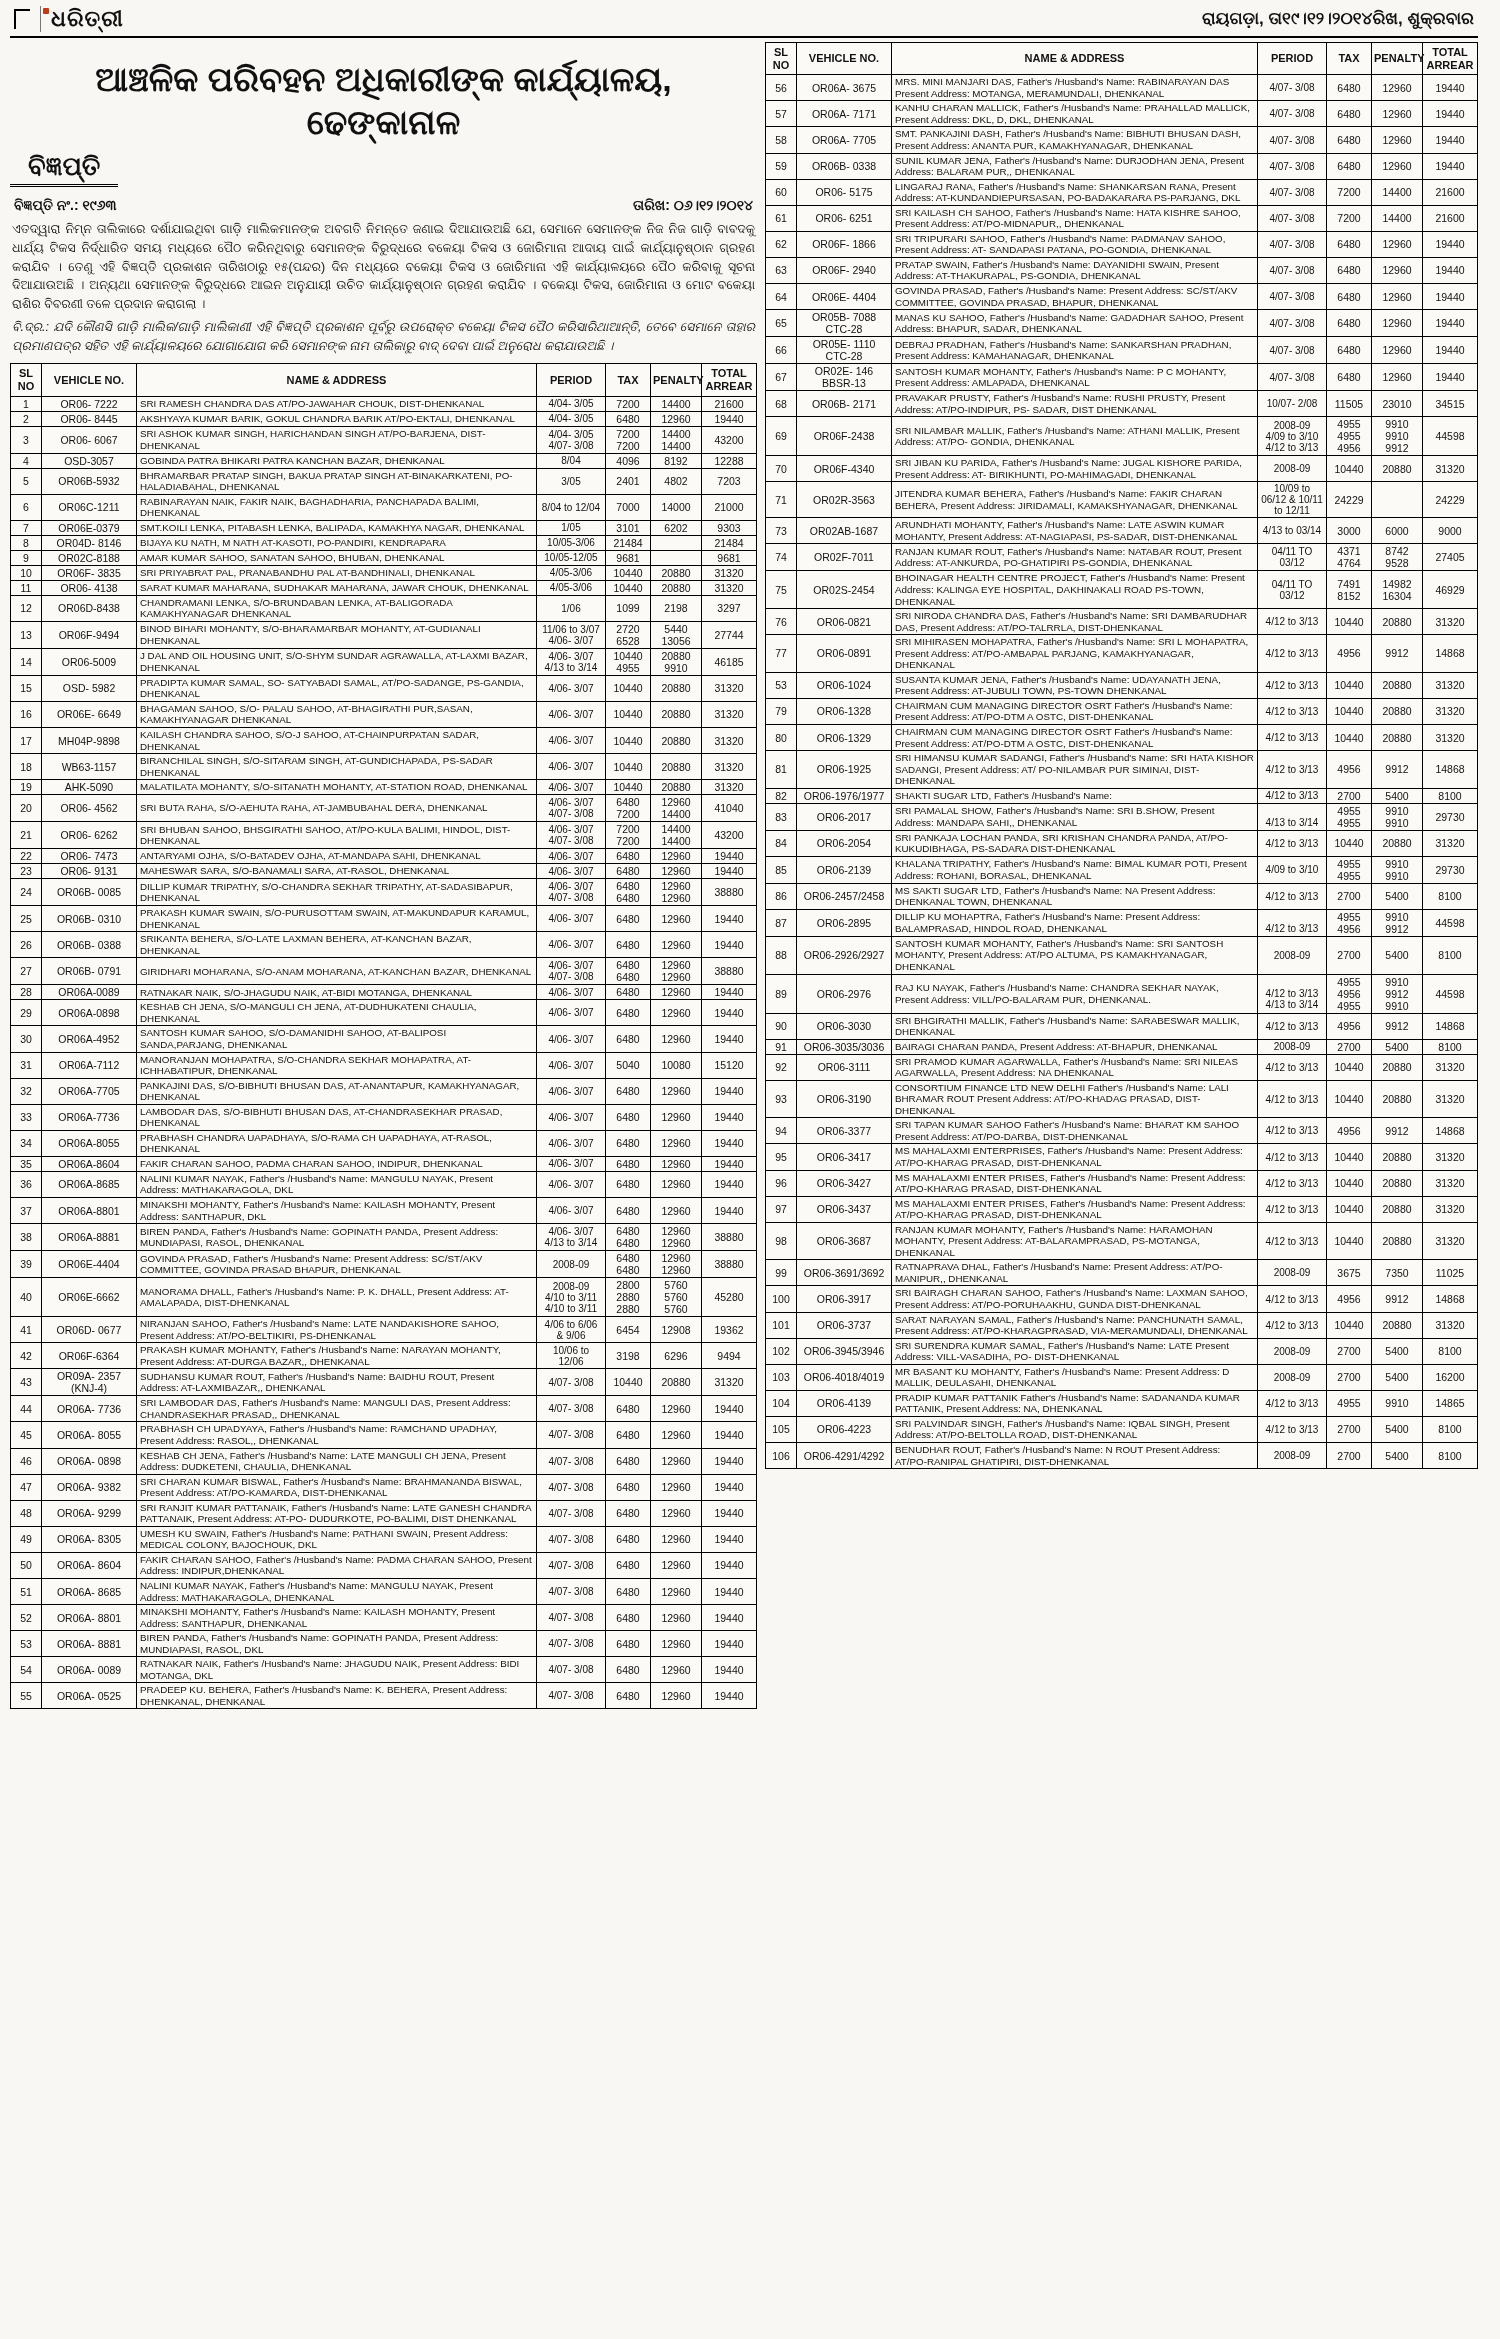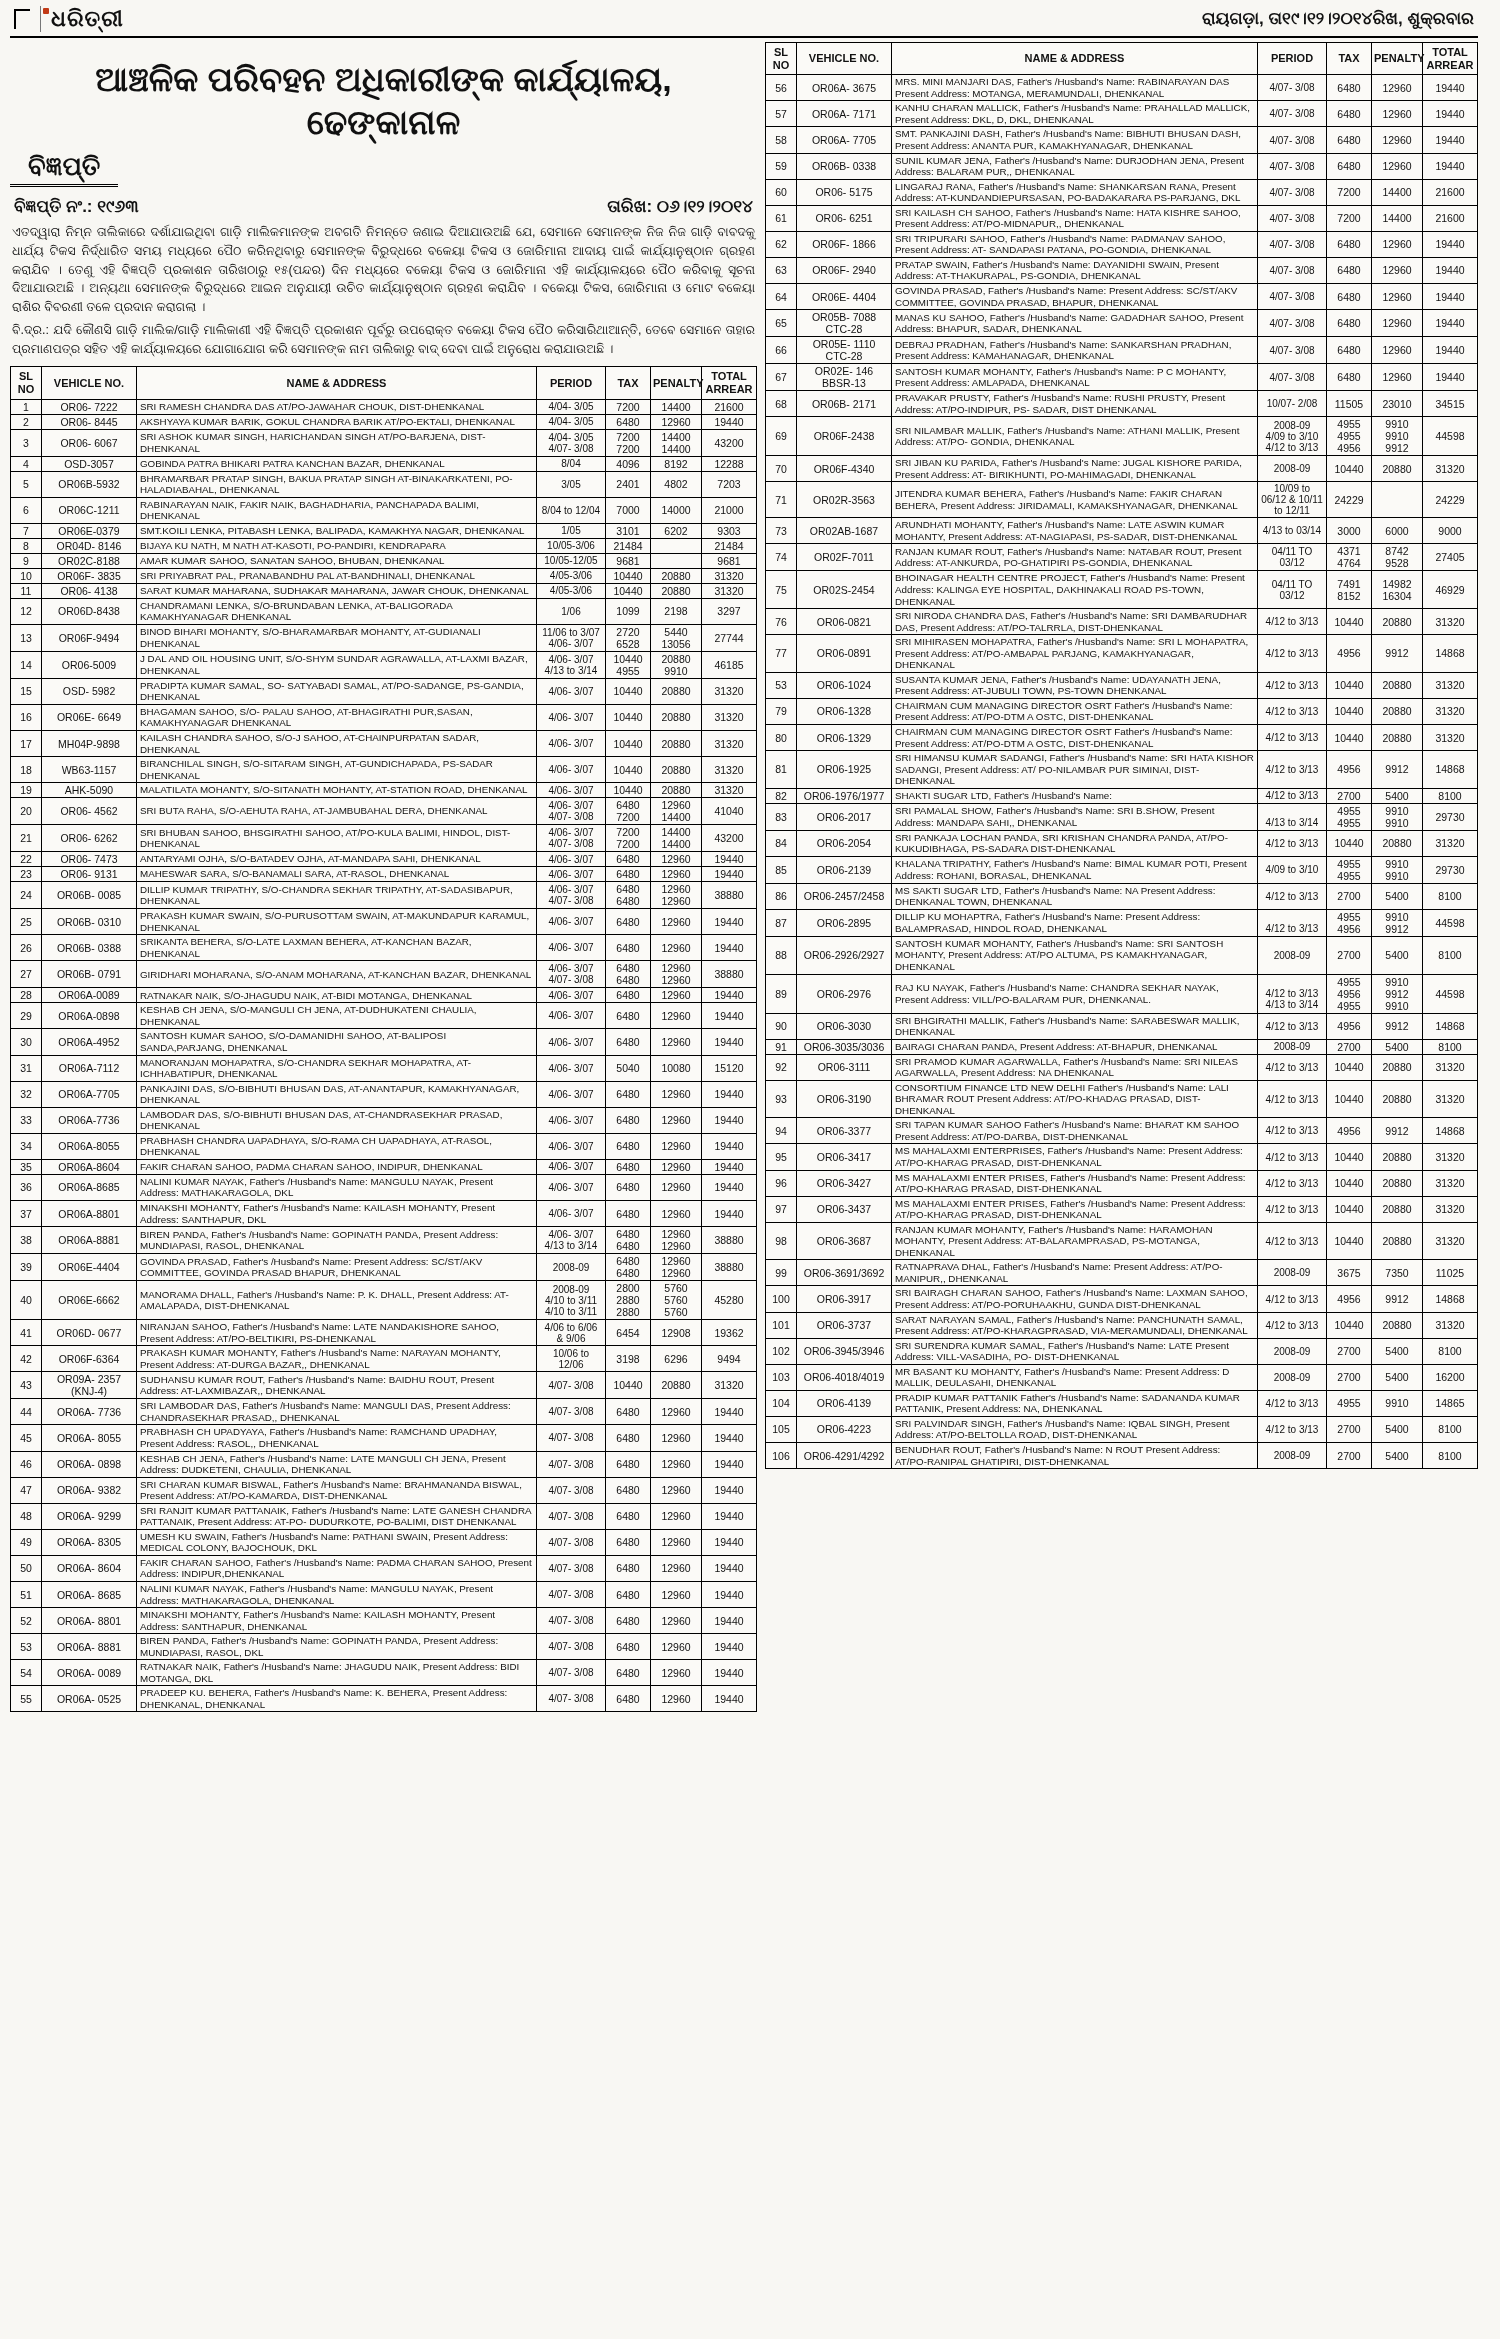--- a/index.html
+++ b/index.html
@@ -17,23 +17,23 @@
   .logo::before { content:""; position:absolute; left:2px; top:2px; width:6px; height:6px; background:#c23a16; border-radius:1px; }
   .mast-right { font-weight:bold; font-size:17px; }
   
   .content { display:flex; gap:8px; align-items:flex-start; margin-top:4px; }
   .left-col { flex:0 0 747px; min-width:0; }
   .right-col { flex:1; min-width:0; }
   
   .office-title { text-align:center; font-size:34px; font-weight:bold; margin:16px 4px 8px 4px; line-height:1.25; }
   .notice-heading-wrap { text-align:left; margin:2px 0 10px 0;text-decoration:underline; }
   .notice-heading { display:inline-block; font-size:26px; font-weight:bold; border-bottom:3px double #000; padding:0 18px 2px 18px; }
-  .meta { display:flex; justify-content:space-between; font-size:17px; font-weight:bold; margin:2px 4px 6px 4px; }
+  .meta { display:flex; justify-content:space-between; font-size:14px; font-weight:bold; margin:2px 4px 6px 4px; }
   .body-para { font-size:12.5px; line-height:1.5; text-align:justify; margin:4px 2px; }
-  .note-para { font-size:12.5px; line-height:1.5; text-align:justify; margin:0 2px 8px 2px; }
+  .note-para { font-size:12.5px; line-height:1.5; text-align:justify; margin:0 2px 8px 2px;font-style:italic; }
   
   table.arrears { width:100%; border-collapse:collapse; table-layout:fixed; background:#fbfaf7; }
   table.arrears th, table.arrears td { border:1px solid #000; padding:1px 3px; vertical-align:middle; }
   table.arrears thead th { text-align:center; font-weight:bold; font-size:11px; line-height:1.15; padding:3px 2px; }
   td.c-sl   { width:26px;  text-align:center; font-size:10.5px; }
   td.c-veh  { width:90px;  text-align:center; font-size:10.5px; white-space:pre-line; }
   td.c-name { text-align:left;   font-size:9.8px; line-height:1.18; }
   td.c-per  { width:64px;  text-align:center; font-size:10px;  white-space:pre-line; }
   td.c-tax  { width:40px;  text-align:center; font-size:10.5px; white-space:pre-line; }
   td.c-pen  { width:46px;  text-align:center; font-size:10.5px; white-space:pre-line; }

